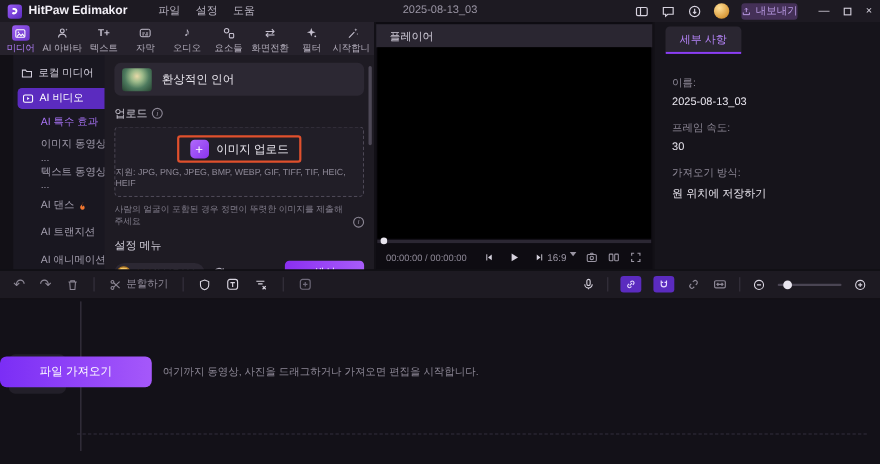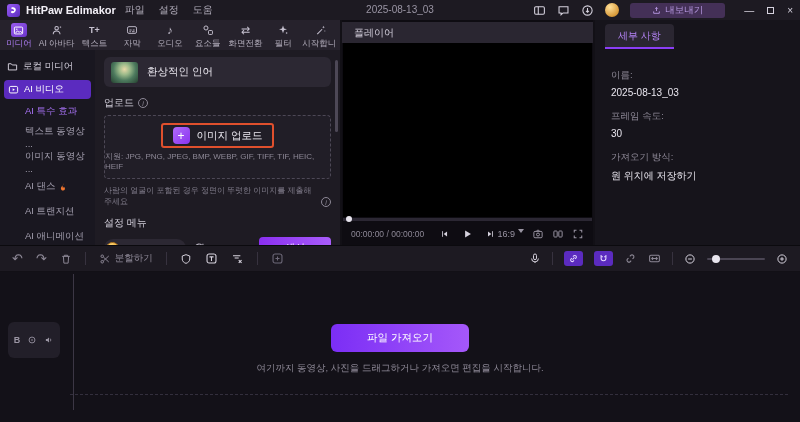--- a/index.html
+++ b/index.html
@@ -5,42 +5,42 @@
   * { margin:0; padding:0; box-sizing:border-box; }
   html,body { width:800px; height:422px; overflow:hidden; }
   body { font-family:"Liberation Sans",sans-serif; background:#121016; color:#c9c5d2; position:relative; }
   svg { display:block; }
 
   
   .titlebar { position:absolute; top:0; left:0; width:800px; height:20px; background:#1d1a22;
               display:flex; align-items:center; padding:0 7px; z-index:9; }
   .logo { width:13px; height:13px; border-radius:3px; background:linear-gradient(135deg,#9a5cf6,#5b2bbf);
           display:flex; align-items:center; justify-content:center; margin-right:6px; }
-  .appname { font-size:11px; font-weight:bold; color:#f2eff6; margin-right:9px; }
+  .appname { font-size:11px; font-weight:bold; color:#f2eff6; margin-right:28px; }
   .menu { font-size:10px; color:#b3aebc; margin-right:14px; cursor:default; }
   .doc-title { position:absolute; left:50%; transform:translateX(-50%); top:4px; font-size:10px; color:#9a95a4; }
   .tb-right { margin-left:auto; display:flex; align-items:center; gap:11px; }
   .tb-icon { color:#d6d2de; display:flex; align-items:center; }
   .avatar { width:14px; height:14px; border-radius:50%; background:radial-gradient(circle at 35% 30%,#ffe09a,#d99a3a 70%,#9c6a22); }
   .export-btn { display:flex; align-items:center; gap:4px; background:#443057; color:#b99ae4;
-                font-size:9.5px; padding:0 22px; height:15px; border-radius:3px; }
+                font-size:9.5px; padding:0 0; height:15px; border-radius:3px; }
   .winctl { display:flex; align-items:center; gap:13px; margin-left:8px; color:#d6d2de; font-size:10px; }
   .max-box { width:7px; height:7px; border:1px solid #d6d2de; }
   .min-line { font-size:10px; line-height:7px; }
 
   
   .tabbar { position:absolute; top:20px; left:0; width:340px; height:30px; background:#26222c;
             display:flex; align-items:flex-start; padding-top:3px; }
   .tab { flex:1; display:flex; flex-direction:column; align-items:center; gap:1px; font-size:8.5px; color:#b2adbb; cursor:pointer; }
   .ticon { height:14px; width:16px; display:flex; align-items:center; justify-content:center; color:#c5c0cf; font-size:10px; }
   .tab.active { color:#b07ef8; }
   .tab.active .ticon { background:linear-gradient(135deg,#9a5cf0,#6a35c8); border-radius:3px; color:#fff; }
 
   
-  .sidebar { position:absolute; top:50px; left:0; width:95px; height:195px; background:#191720; padding-top:7px; }
+  .sidebar { position:absolute; top:50px; left:12px; width:95px; height:195px; background:#191720; padding-top:7px; }
   .side-item { display:flex; align-items:center; gap:5px; font-size:9.5px; color:#d2cedb; padding:0 7px; height:19px; cursor:pointer; }
   .side-item.pill { background:#5b2bbf; border-radius:4px; margin:4px 4px 0; padding:0 4px; color:#fff; }
   .sub-item { font-size:9.5px; color:#a39eae; padding-left:25px; height:25px; display:flex; align-items:center; gap:3px; cursor:pointer; }
   .sub-item.active { color:#a873f5; }
 
   
   .midpanel { position:absolute; top:50px; left:95px; width:245px; height:195px; background:#1e1b23; padding:7px 9px 0; }
   .scrollbar { position:absolute; right:2px; top:10px; width:3px; height:72px; background:#4d4856; border-radius:2px; }
   .preset-card { background:#2c2833; border-radius:6px; height:30px; display:flex; align-items:center; gap:9px; padding:0 7px; cursor:pointer; }
   .thumb { width:27px; height:21px; border-radius:3px;
@@ -100,21 +100,21 @@
   .tb-sep { width:1px; height:13px; background:#37323f; flex:none; }
   .toolbar-right { margin-left:auto; display:flex; align-items:center; gap:11px; }
   .zoom-slider { width:58px; height:2px; background:#4a4553; border-radius:1px; position:relative; cursor:pointer; }
   .zoom-knob { position:absolute; left:5px; top:-3px; width:8px; height:8px; border-radius:50%; background:#e8e5ee; }
 
   
   .timeline { position:absolute; top:272px; left:0; width:800px; height:150px; background:#131118; }
   .playhead { position:absolute; left:73px; top:2px; width:1px; height:136px; background:#3c3745; }
   .track-box { position:absolute; left:8px; top:50px; width:52px; height:36px; background:#221f29; border-radius:6px;
                display:flex; align-items:center; justify-content:center; gap:7px; color:#9a95a3; font-size:9px; }
-  .tl-center { position:absolute; left:0; right:0; top:52px; display:flex; flex-direction:column; align-items:center; gap:10px; }
+  .tl-center { position:absolute; left:0; right:0; top:52px; display:flex; flex-direction:row; align-items:center; gap:10px; }
   .import-btn { background:linear-gradient(90deg,#7b2ef5,#a558fa); color:#fff; font-size:10.5px;
                 padding:7px 36px; border-radius:6px; cursor:pointer; }
   .tl-hint { font-size:9.5px; color:#8d8896; }
   .tl-dash { position:absolute; left:70px; right:12px; top:122px; border-top:1px dashed #332f3d; }
 </style>
 </head>
 <body>
 
 <div class="titlebar">
   <div class="logo">
@@ -243,24 +243,24 @@
     <svg width="11" height="11" viewBox="0 0 16 16" fill="none" stroke="currentColor" stroke-width="1.4">
         <rect x="2" y="3.5" width="12" height="9.5" rx="2"></rect>
         <path d="M6.8 6.2l3.2 2-3.2 2z" fill="currentColor" stroke="none"></path>
       </svg>
     <span>AI 비디오</span>
   </div>
   <div class="sub-item active">
     <span>AI 특수 효과</span>
   </div>
   <div class="sub-item">
+    <span>이미지 동영상 ...</span>
+  </div>
+  <div class="sub-item">
     <span>텍스트 동영상 ...</span>
-  </div>
-  <div class="sub-item">
-    <span>이미지 동영상 ...</span>
   </div>
   <div class="sub-item">
     <span>AI 댄스</span>
     <svg width="9" height="10" viewBox="0 0 16 16">
         <path d="M8 1.5c1.2 2.5-2.3 3.8-1.6 6.4.3 1.2 1.3 1.8 1.3 1.8s-.2-1.3.9-2.2c1.5 1.1 2.6 3 1.7 5-.8 1.8-3.1 2.4-4.9 1.5-2-1-2.4-3.2-1.7-5C4.7 6.7 8 5.9 8 1.5z" fill="#f0762f"></path>
       </svg>
   </div>
   <div class="sub-item">
     <span>AI 트랜지션</span>
   </div>

